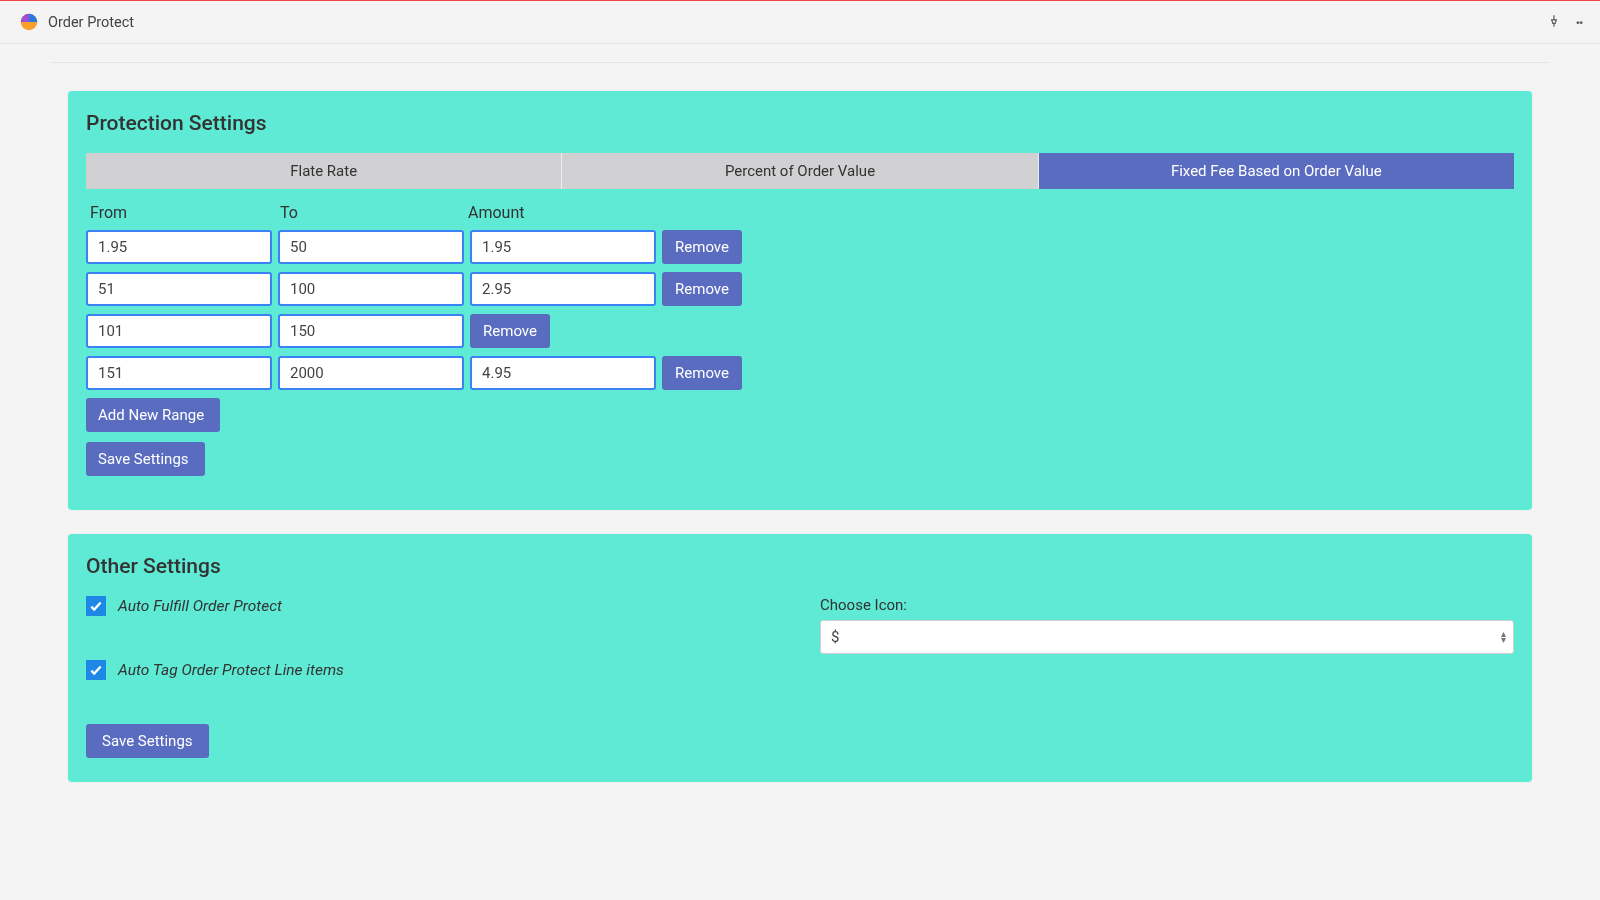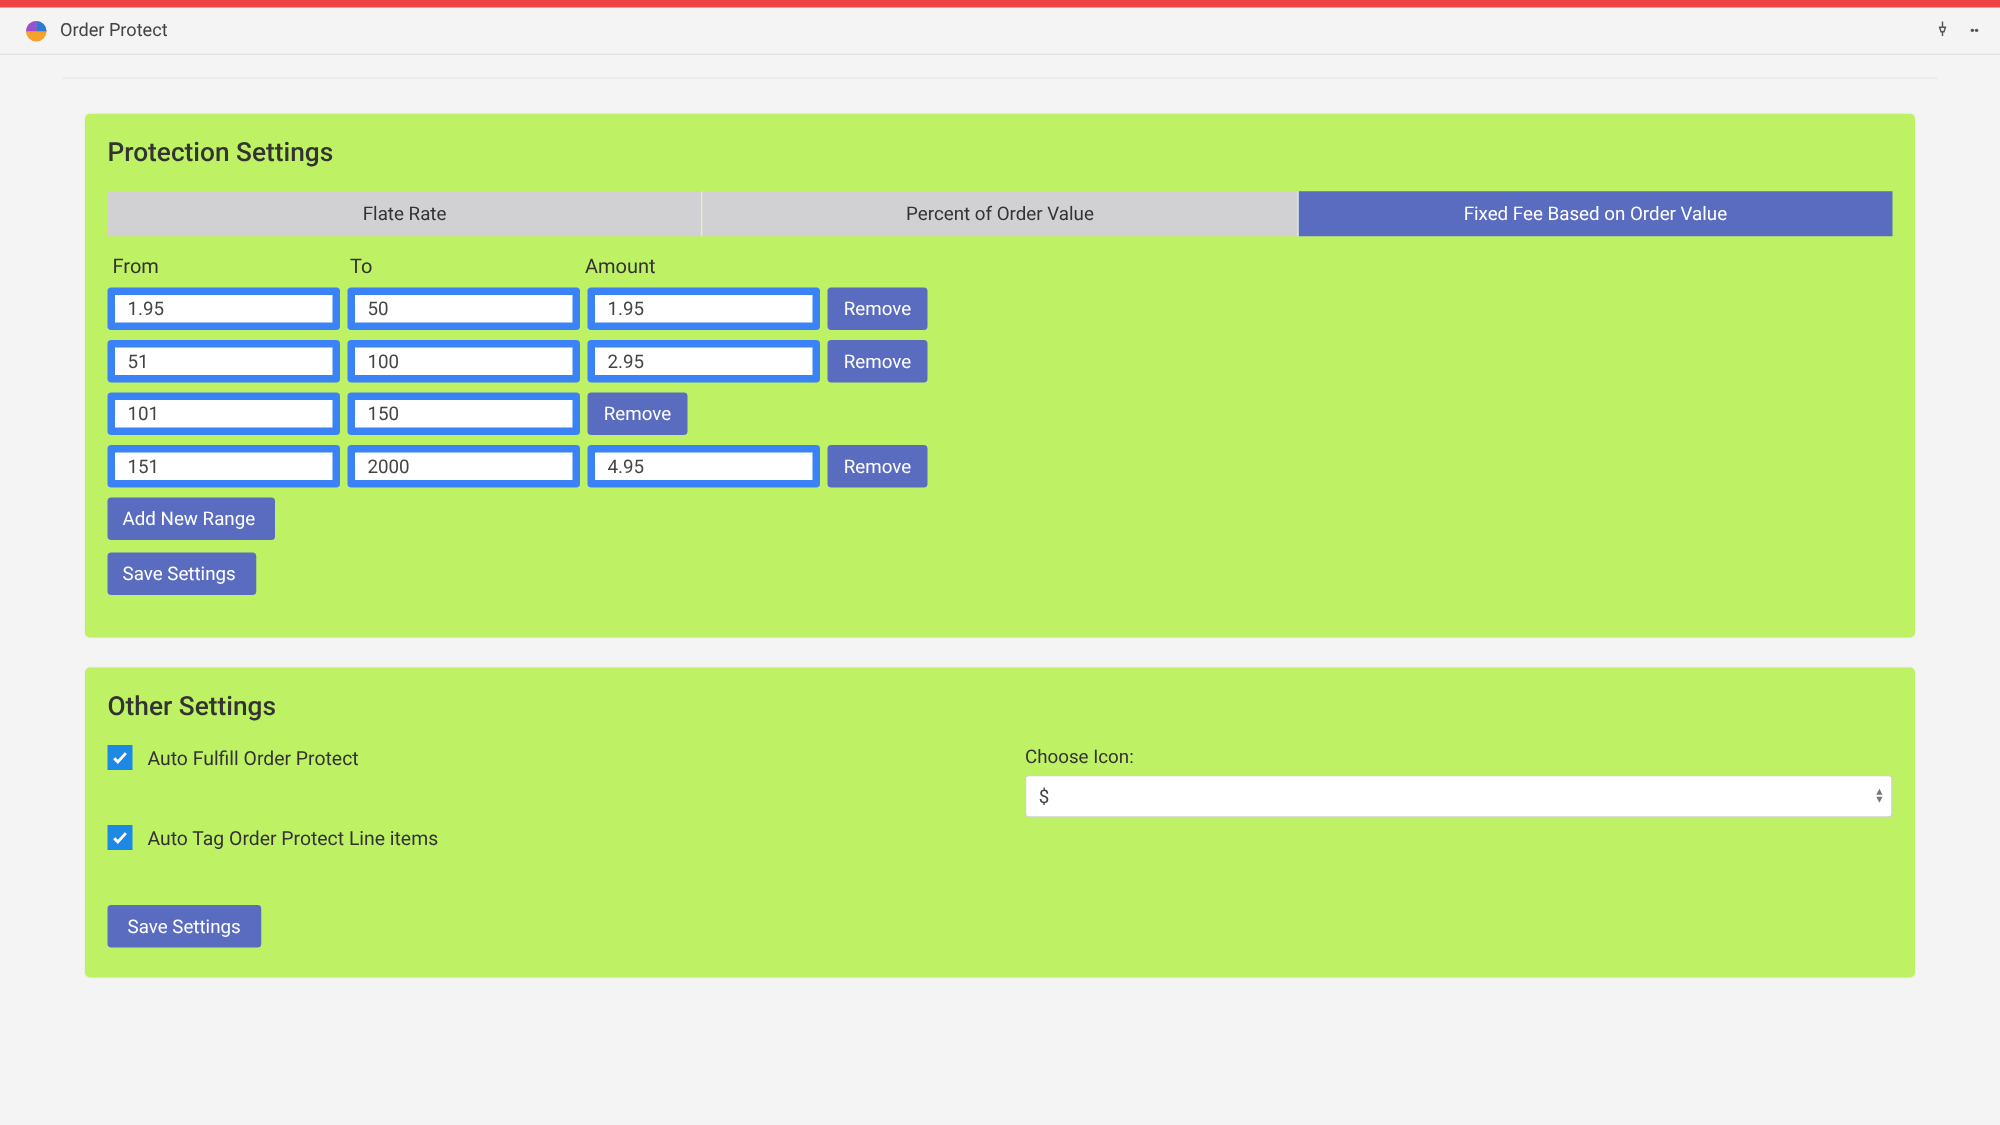--- a/index.html
+++ b/index.html
@@ -8,21 +8,21 @@
   background: #f4f4f5;
   color: #333;
   font-size: 14px;
   width: 1600px;
   height: 900px;
   overflow: hidden;
 }
 .top-bar {
   height: 44px;
   background: #f4f4f5;
-  border-top: 6px solid #ef4444;
+  border-top: 1px solid #ef4444;
   border-bottom: 1px solid #e2e2e2;
   display: flex;
   align-items: center;
   padding: 16px 20px;
   position: relative;
 }
 .app-icon {
   width: 18px; height: 18px;
   margin-right: 10px;
 }
@@ -50,21 +50,21 @@
   background: #e6e6e6;
   margin: 0 0 28px 0;
 }
 .page-title {
   font-size: 24px;
   font-weight: 500;
   color: #333;
   margin: 0 0 24px 18px;
 }
 .card {
-  background: #bef264;
+  background: #5eead4;
   border-radius: 4px;
   margin: 0 18px 24px 18px;
   padding: 20px 18px 24px 18px;
   box-shadow: 0 0 0 1px rgba(0,0,0,0.02);
 }
 .card-title {
   font-size: 21px;
   font-weight: 500;
   color: #333;
   margin-bottom: 18px;
@@ -100,21 +100,21 @@
 .col-to   { width: 188px; padding-left: 4px; }
 .col-amt  { width: 190px; padding-left: 4px; }
 .range-row {
   display: flex;
   gap: 0;
   margin-bottom: 8px;
   align-items: stretch;
 }
 .range-row input {
   height: 34px;
-  border: 6px solid #3b82f6;
+  border: 2px solid #3b82f6;
   border-radius: 3px;
   padding: 0 10px;
   font-size: 15px;
   color: #444;
   font-family: inherit;
 }
 .range-row .inp-from { width: 186px; margin-right: 6px; }
 .range-row .inp-to   { width: 186px; margin-right: 6px; }
 .range-row .inp-amt  { width: 186px; margin-right: 6px; }
 .btn {
@@ -132,22 +132,23 @@
 .btn-row { margin-top: 8px; }
 .btn-row .btn { margin-right: 8px; margin-bottom: 10px; padding-left: 12px; }
 .other-body {
   display: flex;
   gap: 40px;
 }
 .other-left { flex: 1; }
 .other-right { flex: 1; }
 .check-row {
   display: flex;
-  align-items: flex-end;
+  align-items: center;
   margin-bottom: 44px;
+  font-style: italic;
 }
 .checkbox {
   width: 20px; height: 20px;
   background: #1e88e5;
   display: flex; align-items: center; justify-content: center;
   margin-right: 12px;
   cursor: pointer;
 }
 .checkbox svg { width: 14px; height: 14px; }
 .check-label { font-size: 15.5px; color: #333; }

